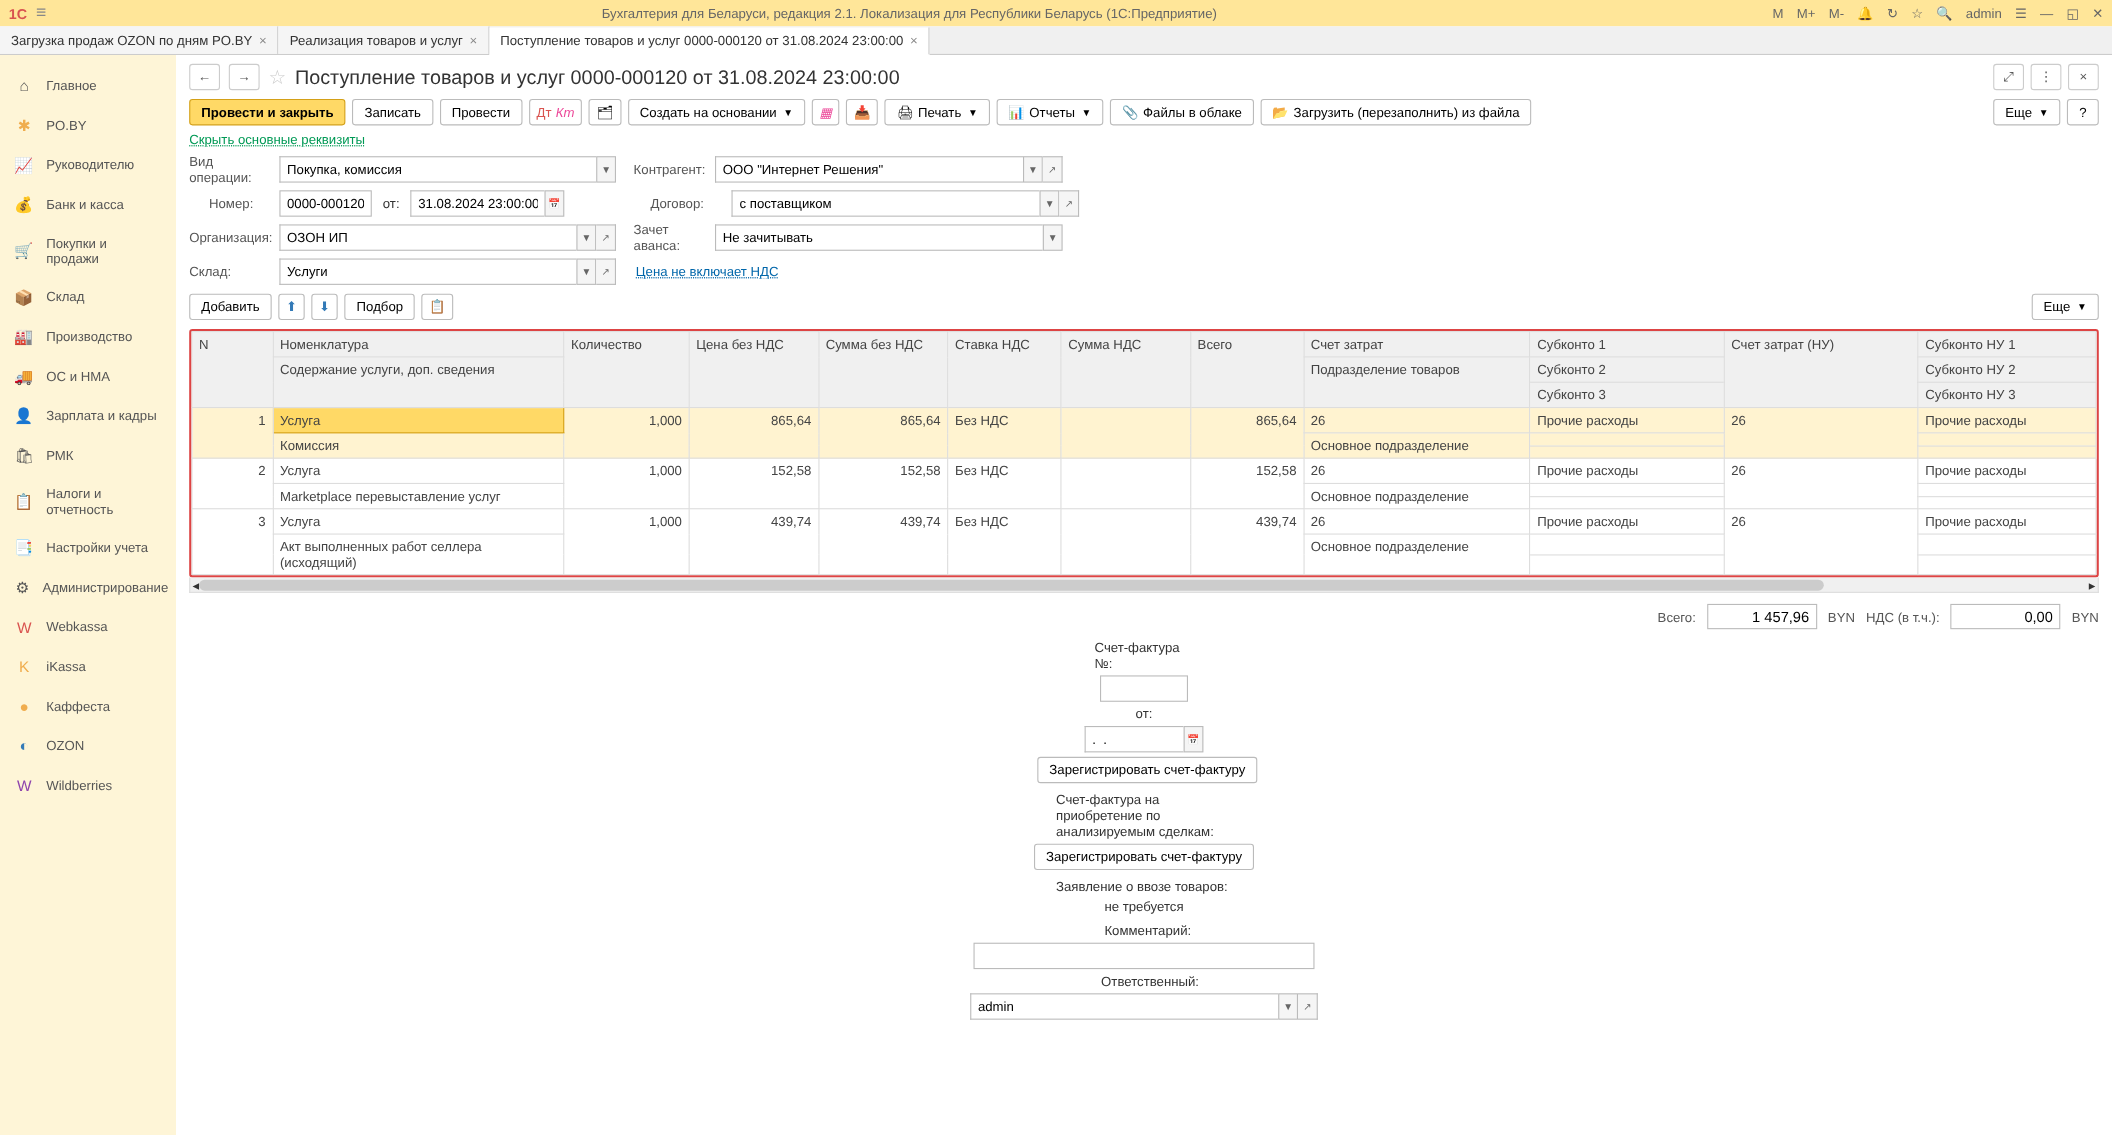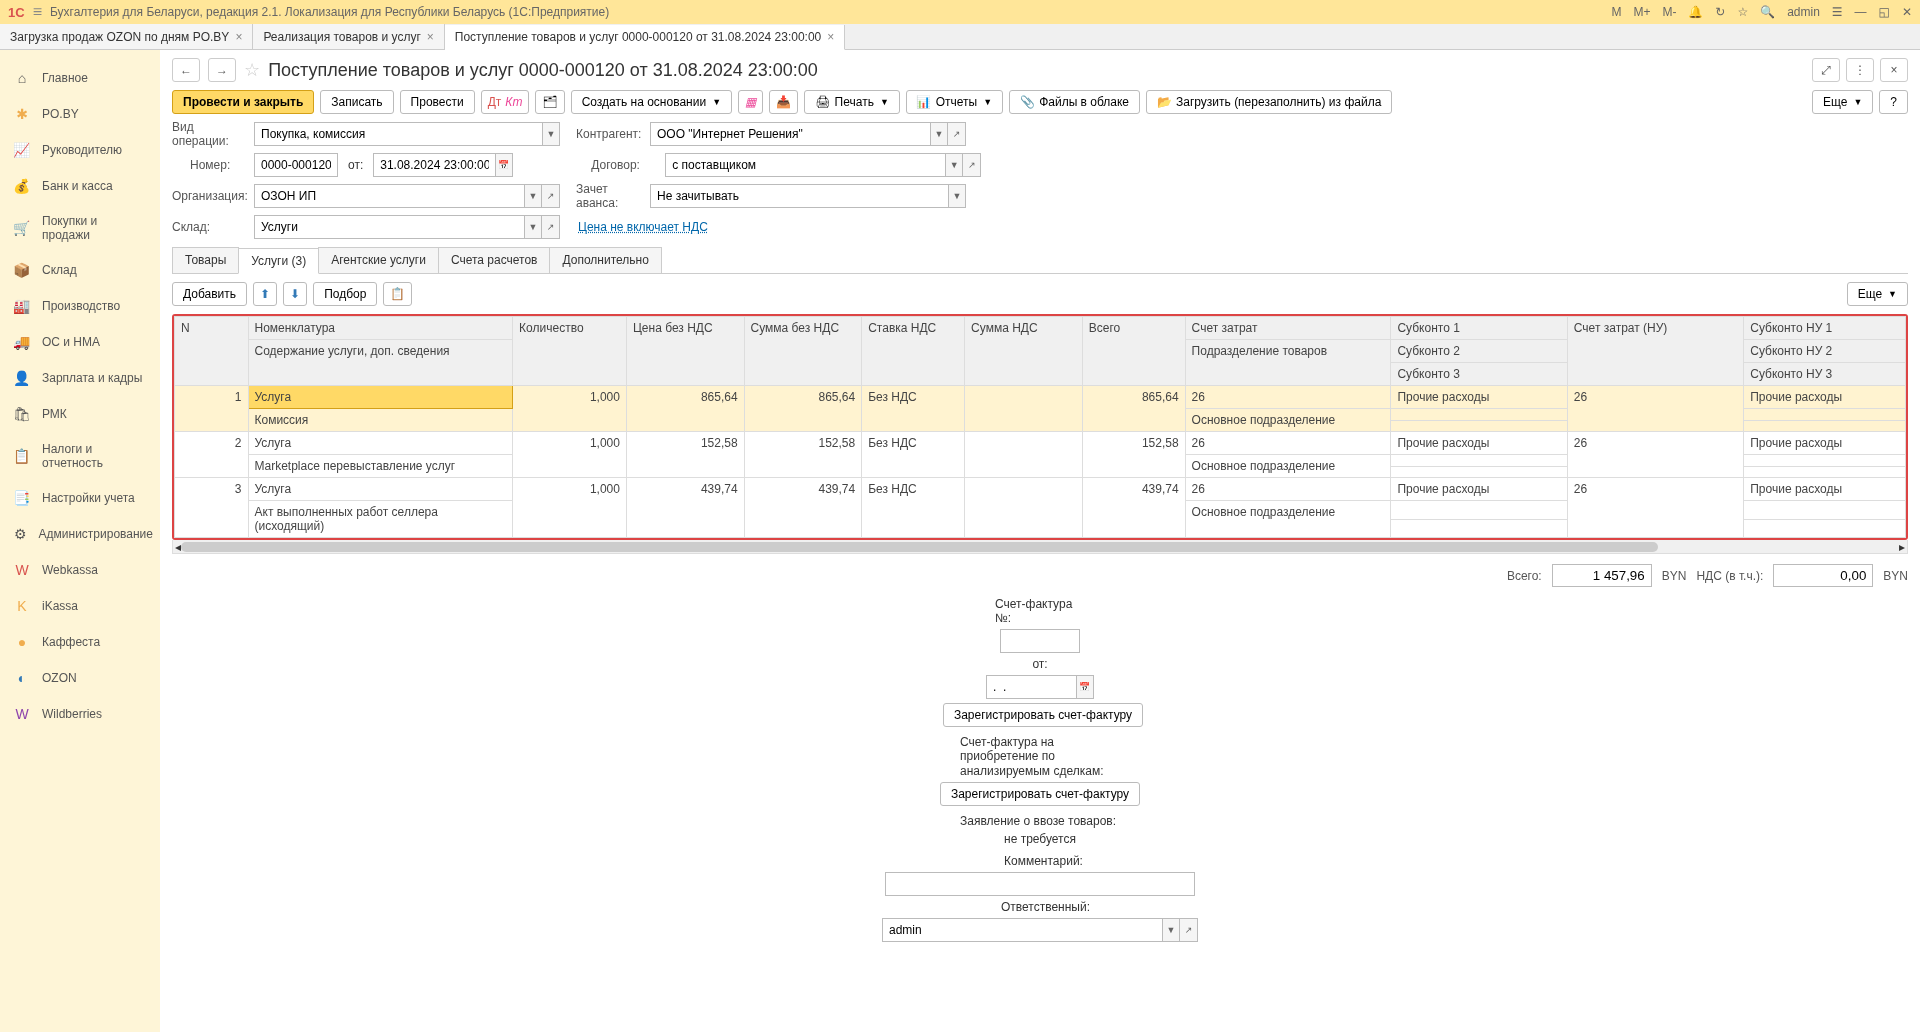--- a/index.html
+++ b/index.html
@@ -1,20 +1,20 @@
 <!DOCTYPE html>
 <html><head>
 <meta charset="utf-8">
 <style>
 * { box-sizing: border-box; margin: 0; padding: 0; }
 body { font-family: Arial, sans-serif; font-size: 12px; color: #333; background: #fff; overflow: hidden; }
 .titlebar { height: 24px; background: #ffe699; display: flex; align-items: center; padding: 0 8px; gap: 8px; }
 .logo { color: #d9534f; font-weight: bold; font-size: 13px; }
 .hamburger { cursor: pointer; color: #888; font-size: 16px; }
-.title-text { color: #666; flex: 1; }
+.title-text { color: #666; flex: 1; text-align: center; }
 .title-right { display: flex; gap: 12px; align-items: center; color: #666; }
 .title-right span { cursor: pointer; }
 .tabbar { height: 26px; background: #f0f0f0; border-bottom: 1px solid #ccc; display: flex; align-items: stretch; }
 .tab { padding: 4px 10px; border-right: 1px solid #ccc; display: flex; align-items: center; gap: 6px; background: #f5f5f5; cursor: pointer; white-space: nowrap; }
 .tab.active { background: #fff; border-bottom: 1px solid #fff; position: relative; top: 1px; }
 .tab .close { color: #888; cursor: pointer; }
 .container { display: flex; height: calc(100vh - 50px); }
 .sidebar { width: 160px; background: #fef5d7; padding: 10px 0; overflow-y: auto; }
 .side-item { padding: 10px 14px; display: flex; align-items: center; gap: 12px; cursor: pointer; color: #555; }
 .side-icon { width: 16px; height: 16px; display: inline-flex; align-items: center; justify-content: center; font-size: 14px; }
@@ -211,20 +211,21 @@
       <button class="btn">📂 <span>Загрузить (перезаполнить) из файла</span></button>
       <div style="margin-left:auto; display:flex; gap:6px;">
         <button class="btn">
             <span>Еще</span>
             <span class="caret">▼</span>
           </button>
         <button class="btn">?</button>
       </div>
     </div>
 
+    <div><span class="link green">Скрыть основные реквизиты</span></div>
 
     <div class="form-section">
       <div class="form-row">
         <span class="form-label">Вид операции:</span>
         <div class="select-wrap">
           <input class="input" style="width: 288px;" value="Покупка, комиссия">
           <div class="select-btn">▼</div>
         </div>
         <span class="form-label2">Контрагент:</span>
         <div class="select-wrap">
@@ -266,27 +267,20 @@
         <span class="form-label">Склад:</span>
         <div class="select-wrap">
           <input class="input" style="width: 270px;" value="Услуги">
           <div class="select-btn">▼</div>
           <div class="select-btn">↗</div>
         </div>
         <span style="margin-left:14px" class="link">Цена не включает НДС</span>
       </div>
     </div>
 
-    <div class="tabs" id="doc-tabs">
-        <div class="doc-tab">Товары</div>
-        <div class="doc-tab active">Услуги (3)</div>
-        <div class="doc-tab">Агентские услуги</div>
-        <div class="doc-tab">Счета расчетов</div>
-        <div class="doc-tab">Дополнительно</div>
-      </div>
 
     <div class="table-toolbar">
       <button class="btn">Добавить</button>
       <button class="btn icon-only ic-blue">⬆</button>
       <button class="btn icon-only ic-blue">⬇</button>
       <button class="btn">Подбор</button>
       <button class="btn icon-only">📋</button>
       <div style="margin-left:auto">
         <button class="btn">
             <span>Еще</span>

